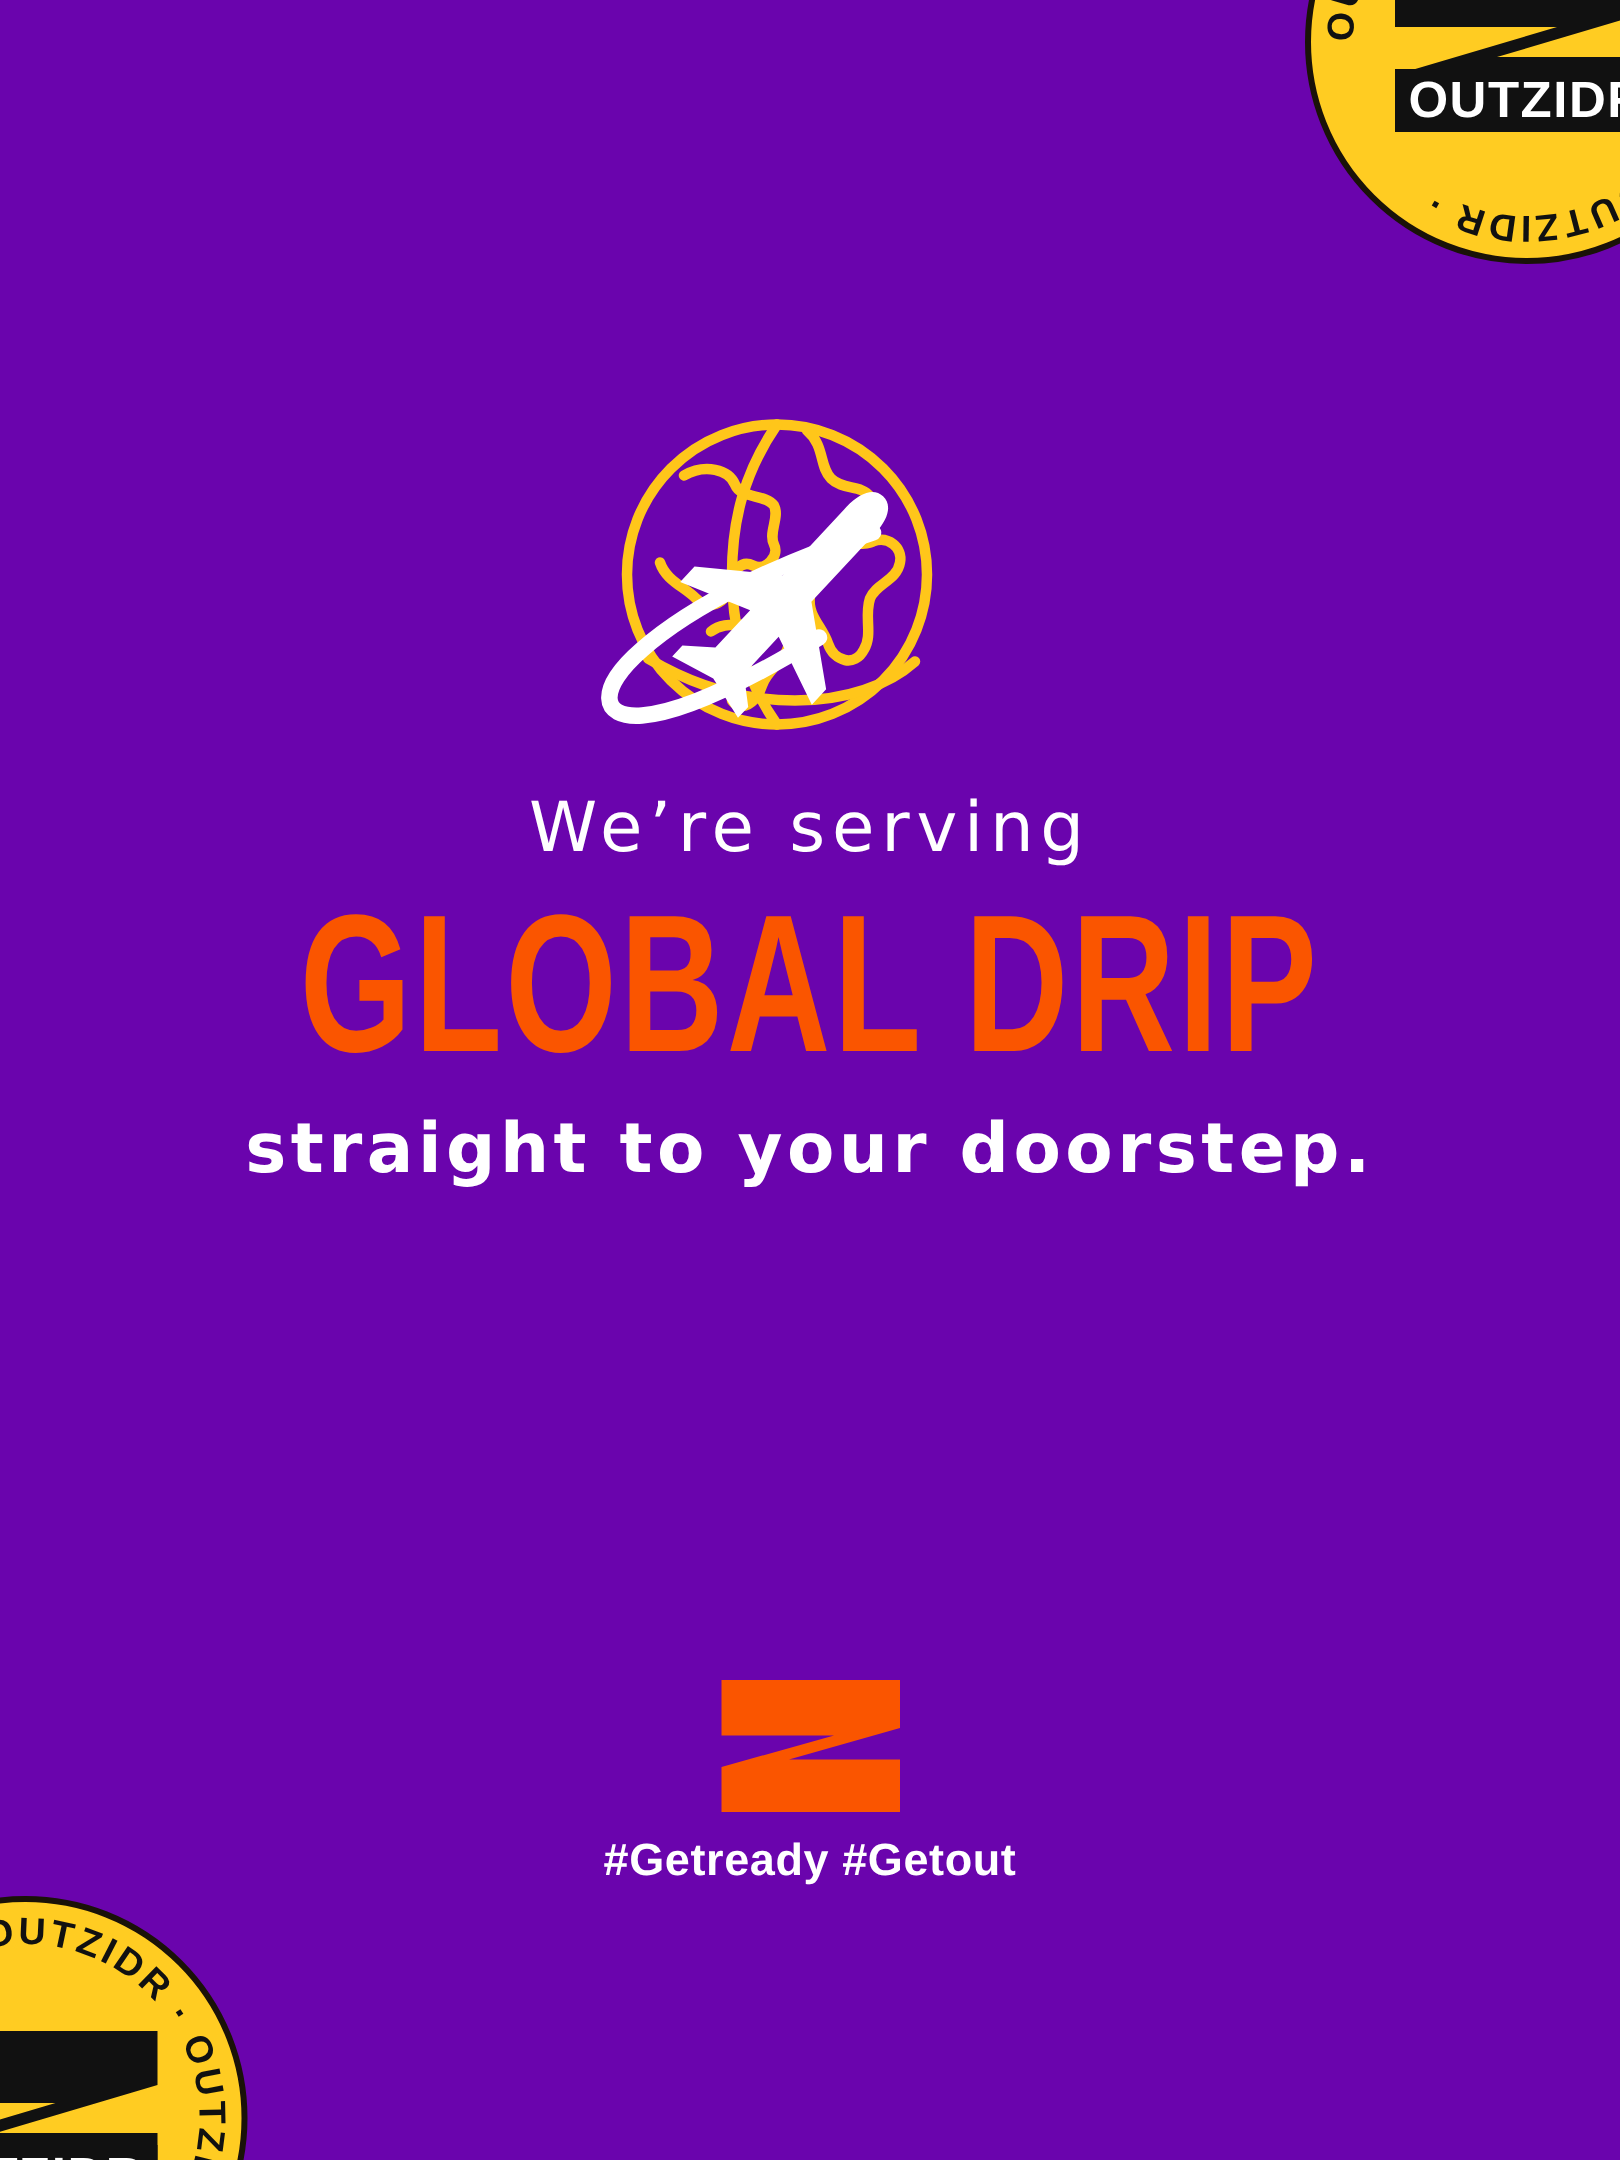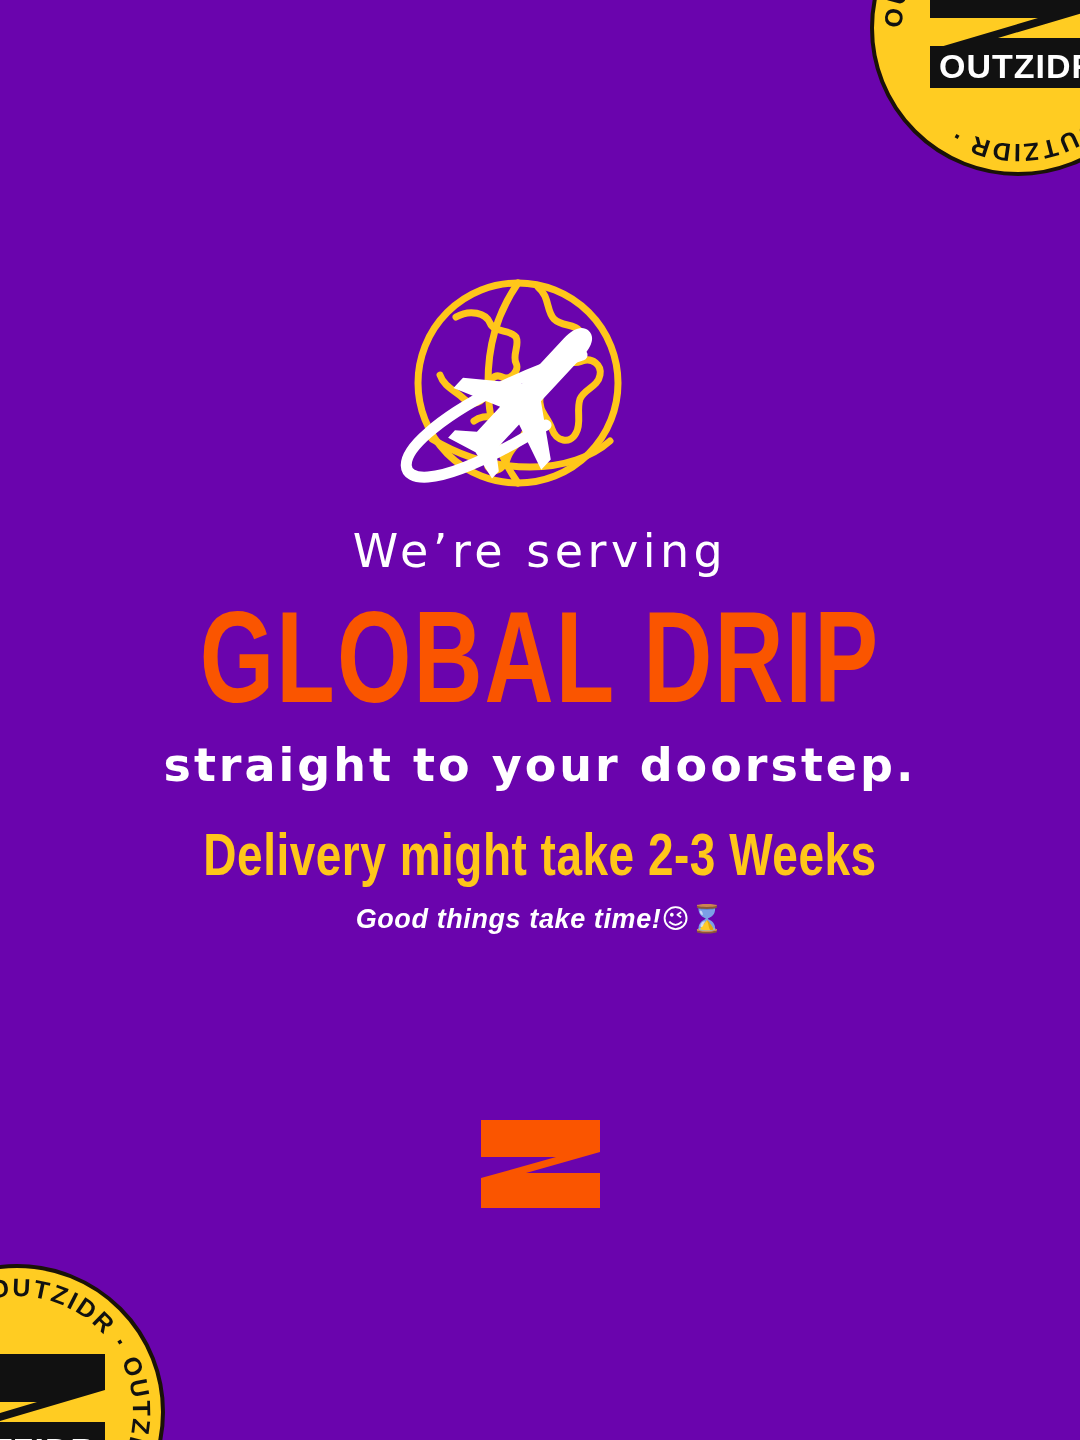--- a/index.html
+++ b/index.html
@@ -200,26 +200,21 @@
       </g>
     </svg>
   </div>
 
   <div class="copy">
     <div class="line-serving">We’re serving</div>
     <div class="line-headline">GLOBAL DRIP</div>
     <div class="line-doorstep">straight to your doorstep.</div>
   </div>
 
-  <div class="delivery">
-    <div class="delivery-main">Delivery might take 2-3 Weeks</div>
-    <div class="delivery-sub">
-      <span>Good things take time!</span><span class="emoji">😉</span><span class="emoji">⌛</span>
-    </div>
-  </div>
 
   <div class="footer">
     <svg class="zmark" width="125" height="92" viewBox="0 0 125 92" aria-hidden="true">
       <polygon points="3,2 122,2 122,34 48,55 122,55 122,90 3,90 3,60 78,39 3,39" fill="#FA5500"></polygon>
     </svg>
+    <div class="hashtags">#Getready #Getout</div>
   </div>
 
 </div>
 
 </body></html>

